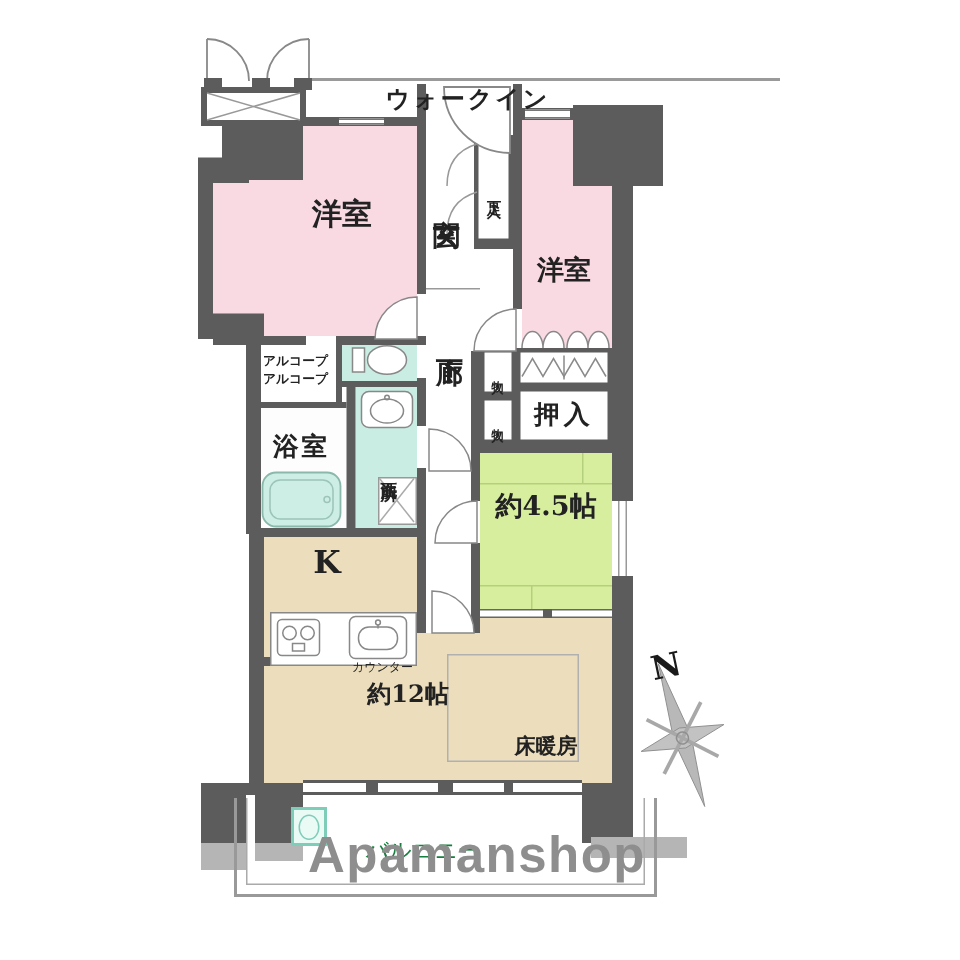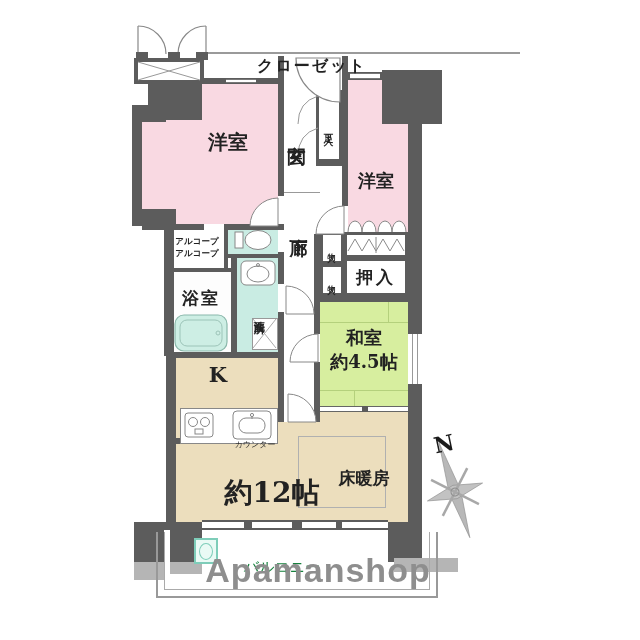--- a/index.html
+++ b/index.html
@@ -192,21 +192,21 @@
   <div class="g" style="left:170px;top:562px;width:32px;height:12px"></div>
   <div class="w" style="left:388px;top:522px;width:34px;height:40px"></div>
   <div class="g" style="left:394px;top:558px;width:64px;height:14px"></div>
 
   <div class="a" style="left:156px;top:532px;width:282px;height:66px;border-left:2px solid #999;border-right:2px solid #999;border-bottom:2px solid #999;box-sizing:border-box"></div>
   <div class="a" style="left:164px;top:532px;width:266px;height:58px;border-left:1px solid #aaa;border-right:1px solid #aaa;border-bottom:1px solid #aaa;box-sizing:border-box"></div>
   <div class="a" style="left:194px;top:538px;width:24px;height:26px;background:#eafaf5;border:2px solid #7ecdb9;box-sizing:border-box">
     <div style="position:absolute;left:3px;top:3px;width:12px;height:15px;border:1px solid #7ecdb9;border-radius:50%"></div>
   </div>
 
-  <div class="lbl" style="left:252px;top:56px;width:120px;font-size:16px;letter-spacing:2px"><span>クローゼット</span></div>
+  <div class="lbl" style="left:252px;top:56px;width:120px;font-size:16px;letter-spacing:2px"><span>ウォークイン</span></div>
 
   <div class="lbl" style="left:162px;top:129px;width:132px;font-size:20px;line-height:26px">
     <div>洋室</div>
   </div>
 
   <div class="lbl" style="left:332px;top:168px;width:88px;font-size:18px;line-height:25px">
     <div>洋室</div>
   </div>
 
   <div class="lbl vt" style="left:286px;top:100px;height:68px;font-size:18px"><span>玄関</span></div>
@@ -219,29 +219,28 @@
   </div>
 
   <div class="lbl vt" style="left:326px;top:235px;height:26px;font-size:8px;letter-spacing:1px"><span>物入</span></div>
   <div class="lbl vt" style="left:326px;top:267px;height:26px;font-size:8px;letter-spacing:1px"><span>物入</span></div>
   <div class="lbl" style="left:344px;top:267px;width:64px;font-size:17px;letter-spacing:3px"><span>押入</span></div>
 
   <div class="lbl" style="left:172px;top:288px;width:58px;font-size:17px;letter-spacing:2px"><span>浴室</span></div>
   <div class="lbl vt" style="left:252px;top:286px;height:54px;font-size:11px;letter-spacing:1px"><span>洗面所</span></div>
 
   <div class="lbl" style="left:322px;top:326px;width:84px;font-size:18px;line-height:24px">
-    <div>和室</div>
       <div>約4.5帖</div>
   </div>
 
   <div class="lbl" style="left:176px;top:362px;width:84px;font-size:21px"><span>K</span></div>
   <div class="lbl" style="left:230px;top:440px;width:50px;font-size:8px;font-weight:normal"><span>カウンター</span></div>
 
-  <div class="lbl" style="left:217px;top:476px;width:110px;font-size:28px"><span>約12帖</span></div>
-  <div class="lbl" style="left:324px;top:468px;width:80px;font-size:17px"><span>床暖房</span></div>
+  <div class="lbl" style="left:217px;top:453px;width:110px;font-size:16px"><span>約12帖</span></div>
+  <div class="lbl" style="left:324px;top:490px;width:80px;font-size:14px"><span>床暖房</span></div>
 
   <svg style="left:424px;top:424px" width="84" height="116" viewBox="0 0 84 116">
     <g transform="rotate(-18 31 68)">
       <polygon points="31,16 37,68 31,116 25,68" fill="#b8b8b8" stroke="#8f8f8f" stroke-width="0.6"></polygon>
       <polygon points="2,68 31,61 60,68 31,75" fill="#c2c2c2" stroke="#8f8f8f" stroke-width="0.6"></polygon>
       <line x1="12" y1="49" x2="50" y2="87" stroke="#a8a8a8" stroke-width="2.5"></line>
       <line x1="50" y1="49" x2="12" y2="87" stroke="#a8a8a8" stroke-width="2.5"></line>
       <circle cx="31" cy="68" r="4" fill="none" stroke="#8f8f8f" stroke-width="1"></circle>
     </g>
     <text x="10" y="28" font-size="22" font-weight="bold" fill="#1a1a1a" transform="rotate(-12 18 20)" font-family="DejaVu Serif, Liberation Serif, serif">N</text>

